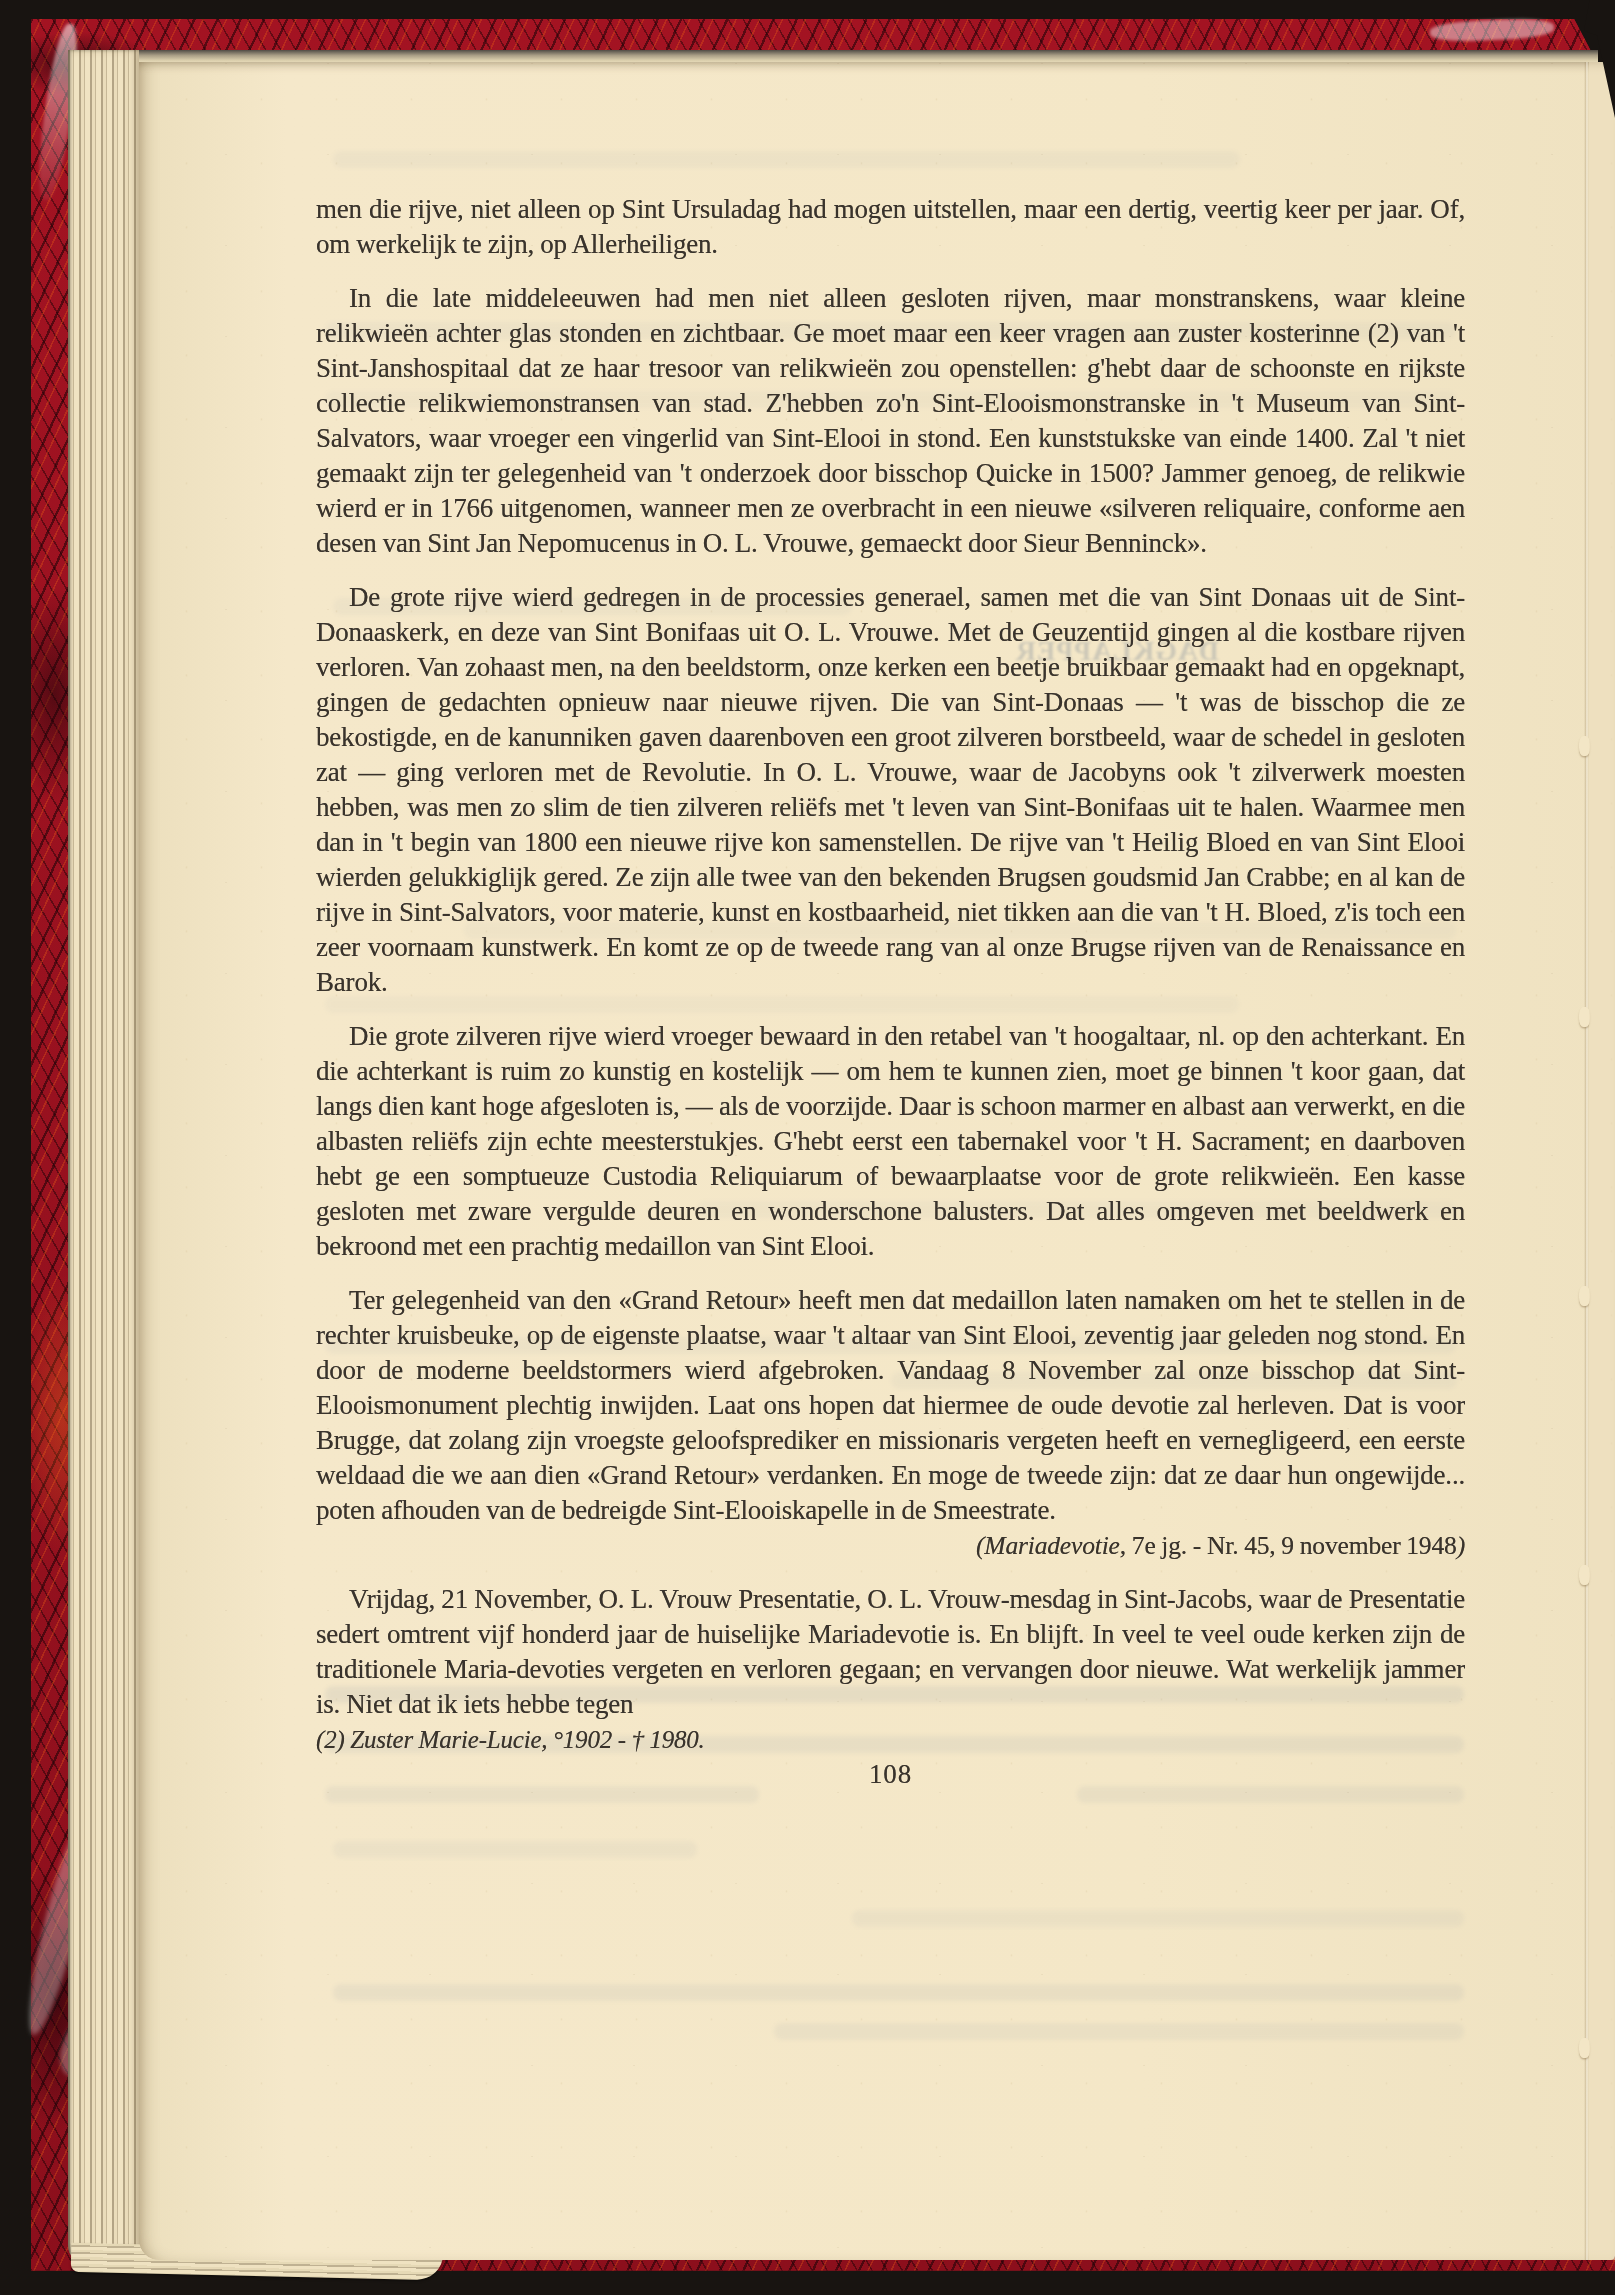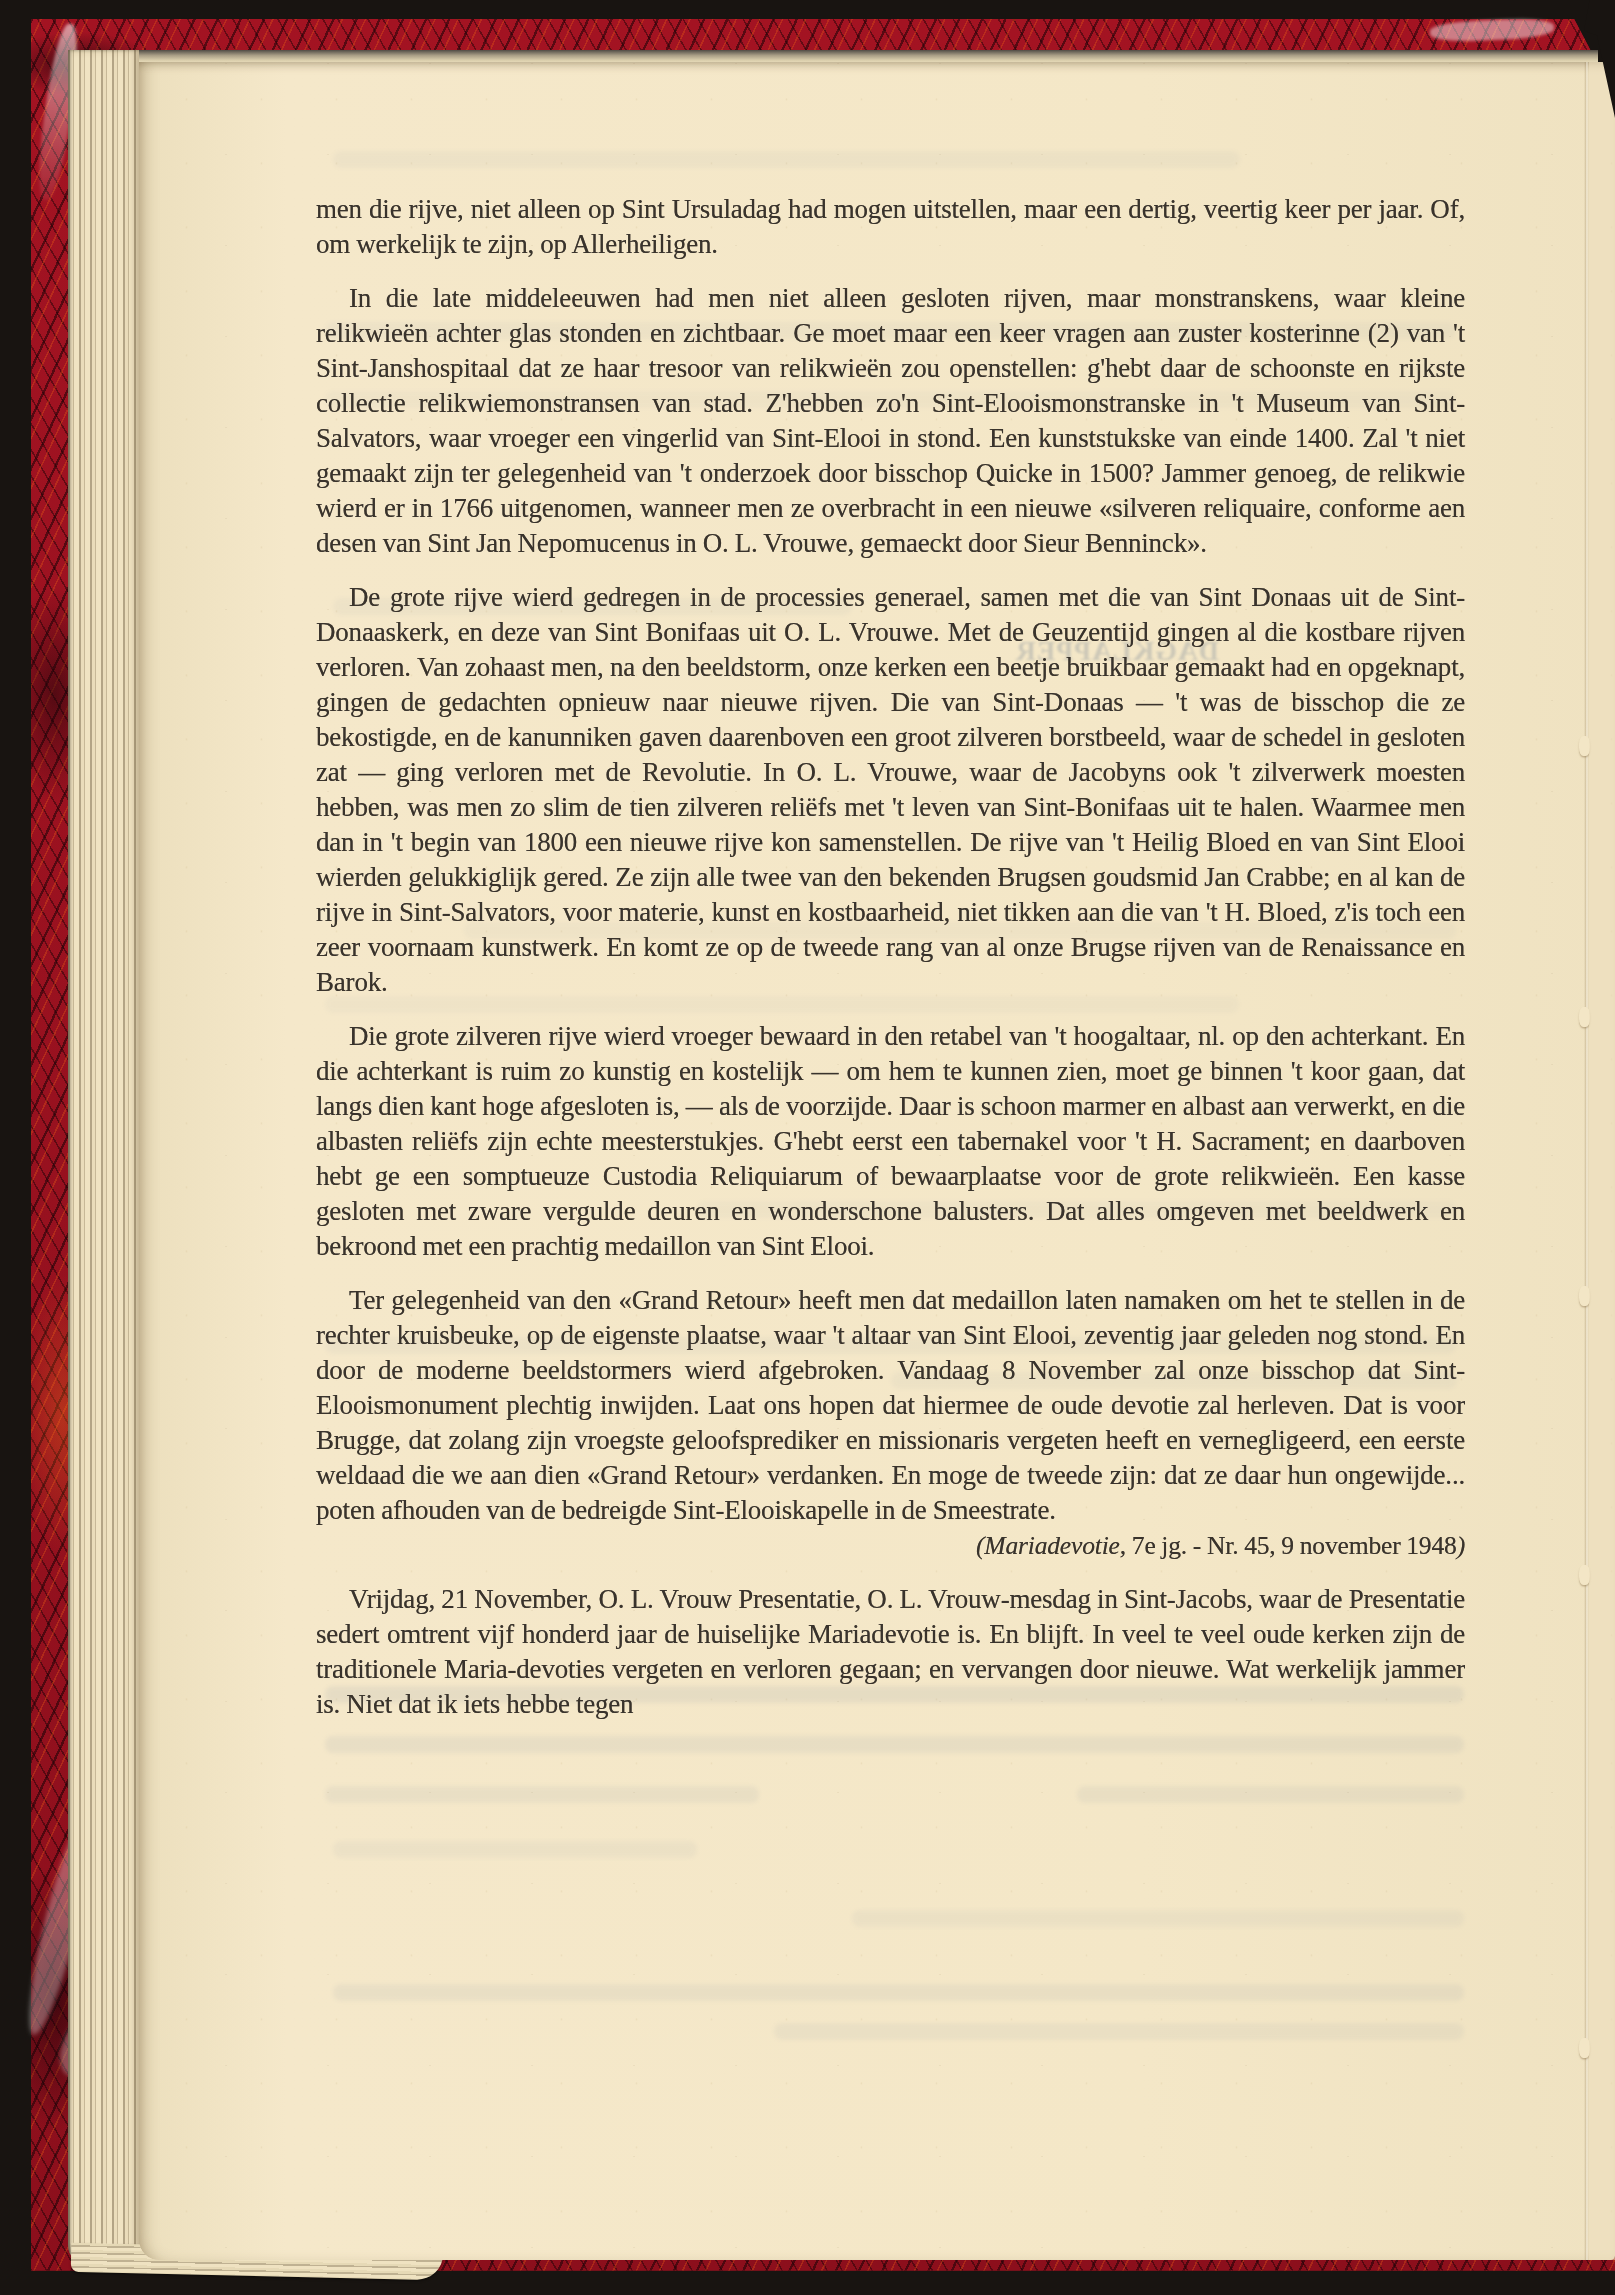--- a/index.html
+++ b/index.html
@@ -151,21 +151,23 @@
       <p class="indent">In die late middeleeuwen had men niet alleen gesloten rijven, maar monstranskens, waar kleine relikwieën achter glas stonden en zichtbaar. Ge moet maar een keer vragen aan zuster kosterinne (2) van 't Sint-Janshospitaal dat ze haar tresoor van relikwieën zou openstellen: g'hebt daar de schoonste en rijkste collectie relikwiemonstransen van stad. Z'hebben zo'n Sint-Elooismonstranske in 't Museum van Sint-Salvators, waar vroeger een vingerlid van Sint-Elooi in stond. Een kunststukske van einde 1400. Zal 't niet gemaakt zijn ter gelegenheid van 't onderzoek door bisschop Quicke in 1500? Jammer genoeg, de relikwie wierd er in 1766 uitgenomen, wanneer men ze overbracht in een nieuwe «silveren reliquaire, conforme aen desen van Sint Jan Nepomucenus in O. L. Vrouwe, gemaeckt door Sieur Benninck».</p>
       <p class="indent">De grote rijve wierd gedregen in de processies generael, samen met die van Sint Donaas uit de Sint-Donaaskerk, en deze van Sint Bonifaas uit O. L. Vrouwe. Met de Geuzentijd gingen al die kostbare rijven verloren. Van zohaast men, na den beeldstorm, onze kerken een beetje bruikbaar gemaakt had en opgeknapt, gingen de gedachten opnieuw naar nieuwe rijven. Die van Sint-Donaas — 't was de bisschop die ze bekostigde, en de kanunniken gaven daarenboven een groot zilveren borstbeeld, waar de schedel in gesloten zat — ging verloren met de Revolutie. In O. L. Vrouwe, waar de Jacobyns ook 't zilverwerk moesten hebben, was men zo slim de tien zilveren reliëfs met 't leven van Sint-Bonifaas uit te halen. Waarmee men dan in 't begin van 1800 een nieuwe rijve kon samenstellen. De rijve van 't Heilig Bloed en van Sint Elooi wierden gelukkiglijk gered. Ze zijn alle twee van den bekenden Brugsen goudsmid Jan Crabbe; en al kan de rijve in Sint-Salvators, voor materie, kunst en kostbaarheid, niet tikken aan die van 't H. Bloed, z'is toch een zeer voornaam kunstwerk. En komt ze op de tweede rang van al onze Brugse rijven van de Renaissance en Barok.</p>
       <p class="indent">Die grote zilveren rijve wierd vroeger bewaard in den retabel van 't hoogaltaar, nl. op den achterkant. En die achterkant is ruim zo kunstig en kostelijk — om hem te kunnen zien, moet ge binnen 't koor gaan, dat langs dien kant hoge afgesloten is, — als de voorzijde. Daar is schoon marmer en albast aan verwerkt, en die albasten reliëfs zijn echte meesterstukjes. G'hebt eerst een tabernakel voor 't H. Sacrament; en daarboven hebt ge een somptueuze Custodia Reliquiarum of bewaarplaatse voor de grote relikwieën. Een kasse gesloten met zware vergulde deuren en wonderschone balusters. Dat alles omgeven met beeldwerk en bekroond met een prachtig medaillon van Sint Elooi.</p>
       <p class="indent">Ter gelegenheid van den «Grand Retour» heeft men dat medaillon laten namaken om het te stellen in de rechter kruisbeuke, op de eigenste plaatse, waar 't altaar van Sint Elooi, zeventig jaar geleden nog stond. En door de moderne beeldstormers wierd afgebroken. Vandaag 8 November zal onze bisschop dat Sint-Elooismonument plechtig inwijden. Laat ons hopen dat hiermee de oude devotie zal herleven. Dat is voor Brugge, dat zolang zijn vroegste geloofsprediker en missionaris vergeten heeft en vernegligeerd, een eerste weldaad die we aan dien «Grand Retour» verdanken. En moge de tweede zijn: dat ze daar hun ongewijde... poten afhouden van de bedreigde Sint-Elooiskapelle in de Smeestrate.</p>
 
       <p class="citation"><span class="it">(Mariadevotie,</span><span> 7e jg. - Nr. 45, 9 november 1948</span><span class="it">)</span></p>
 
 
       <p class="indent p-vrijdag">Vrijdag, 21 November, O. L. Vrouw Presentatie, O. L. Vrouw-mesdag in Sint-Jacobs, waar de Presentatie sedert omtrent vijf honderd jaar de huiselijke Mariadevotie is. En blijft. In veel te veel oude kerken zijn de traditionele Maria-devoties vergeten en verloren gegaan; en vervangen door nieuwe. Wat werkelijk jammer is. Niet dat ik iets hebbe tegen</p>
 
+      <p class="footnote">(2) Zuster Marie-Lucie, °1902 - † 1980.</p>
 
+      <p class="page-num">108</p>
     </div>
 
     <div class="crease"></div>
     <div class="notch" style="top:674px;"></div>
     <div class="notch" style="top:945px;"></div>
     <div class="notch" style="top:1224px;"></div>
     <div class="notch" style="top:1503px;"></div>
     <div class="notch" style="top:1976px;"></div>
     <div class="page-right-flap"></div>
   </div>

